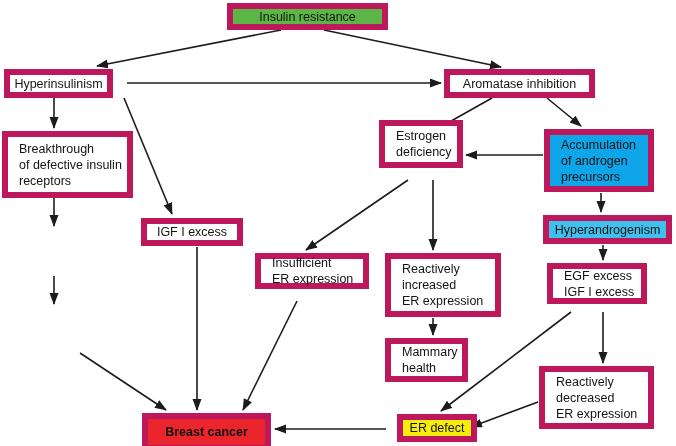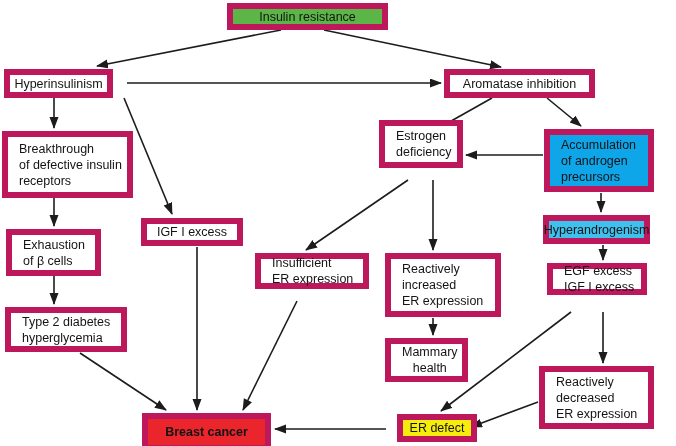--- a/index.html
+++ b/index.html
@@ -74,39 +74,35 @@
 
   <div class="node left" style="left: 379px; top: 120px; width: 84px; height: 48px; background-color: rgb(255, 255, 255);">Estrogen
 deficiency</div>
 
   <div class="node left" style="left: 544px; top: 129px; width: 110px; height: 63px; background-color: #0ea5e9;">Accumulation
 of androgen
 precursors</div>
 
   <div class="node center" style="left: 141px; top: 218px; width: 102px; height: 28px; background-color: rgb(255, 255, 255);">IGF I excess</div>
 
-  <div class="node center" style="left: 543px; top: 215px; width: 107px; height: 29px; background-color: rgb(63, 192, 237);">Hyperandrogenism</div>
+  <div class="node center" style="left: 543px; top: 215px; width: 129px; height: 29px; background-color: rgb(63, 192, 237);">Hyperandrogenism</div>
 
-  <div class="node left" style="left: 6px; top: 229px; width: 95px; height: 47px; background-color: rgb(255, 255, 255);">Exhaustion
-of β cells</div>
 
   <div class="node left" style="left: 255px; top: 253px; width: 114px; height: 36px; background-color: rgb(255, 255, 255);">Insufficient
 ER expression</div>
 
   <div class="node left" style="left: 385px; top: 253px; width: 116px; height: 64px; background-color: rgb(255, 255, 255);">Reactively
 increased
 ER expression</div>
 
-  <div class="node left" style="left: 547px; top: 263px; width: 100px; height: 32px; background-color: rgb(255, 255, 255);">EGF excess
+  <div class="node left" style="left: 547px; top: 263px; width: 100px; height: 41px; background-color: rgb(255, 255, 255);">EGF excess
 IGF I excess</div>
 
-  <div class="node left" style="left: 5px; top: 307px; width: 122px; height: 45px; background-color: rgb(255, 255, 255);">Type 2 diabetes
-hyperglycemia</div>
 
-  <div class="node left" style="left: 385px; top: 338px; width: 83px; height: 44px; background-color: rgb(255, 255, 255); text-align: center;">Mammary
+  <div class="node left" style="left: 385px; top: 338px; width: 83px; height: 44px; background-color: rgb(255, 255, 255);">Mammary
 health</div>
 
   <div class="node left" style="left: 539px; top: 366px; width: 115px; height: 63px; background-color: rgb(255, 255, 255);">Reactively
 decreased
 ER expression</div>
 
   <div class="node center" style="left: 142px; top: 413px; width: 129px; height: 38px; background-color: rgb(234, 37, 43); font-weight: bold;">Breast cancer</div>
 
   <div class="node center" style="left: 397px; top: 414px; width: 80px; height: 28px; background-color: rgb(246, 236, 13);">ER defect</div>
 

